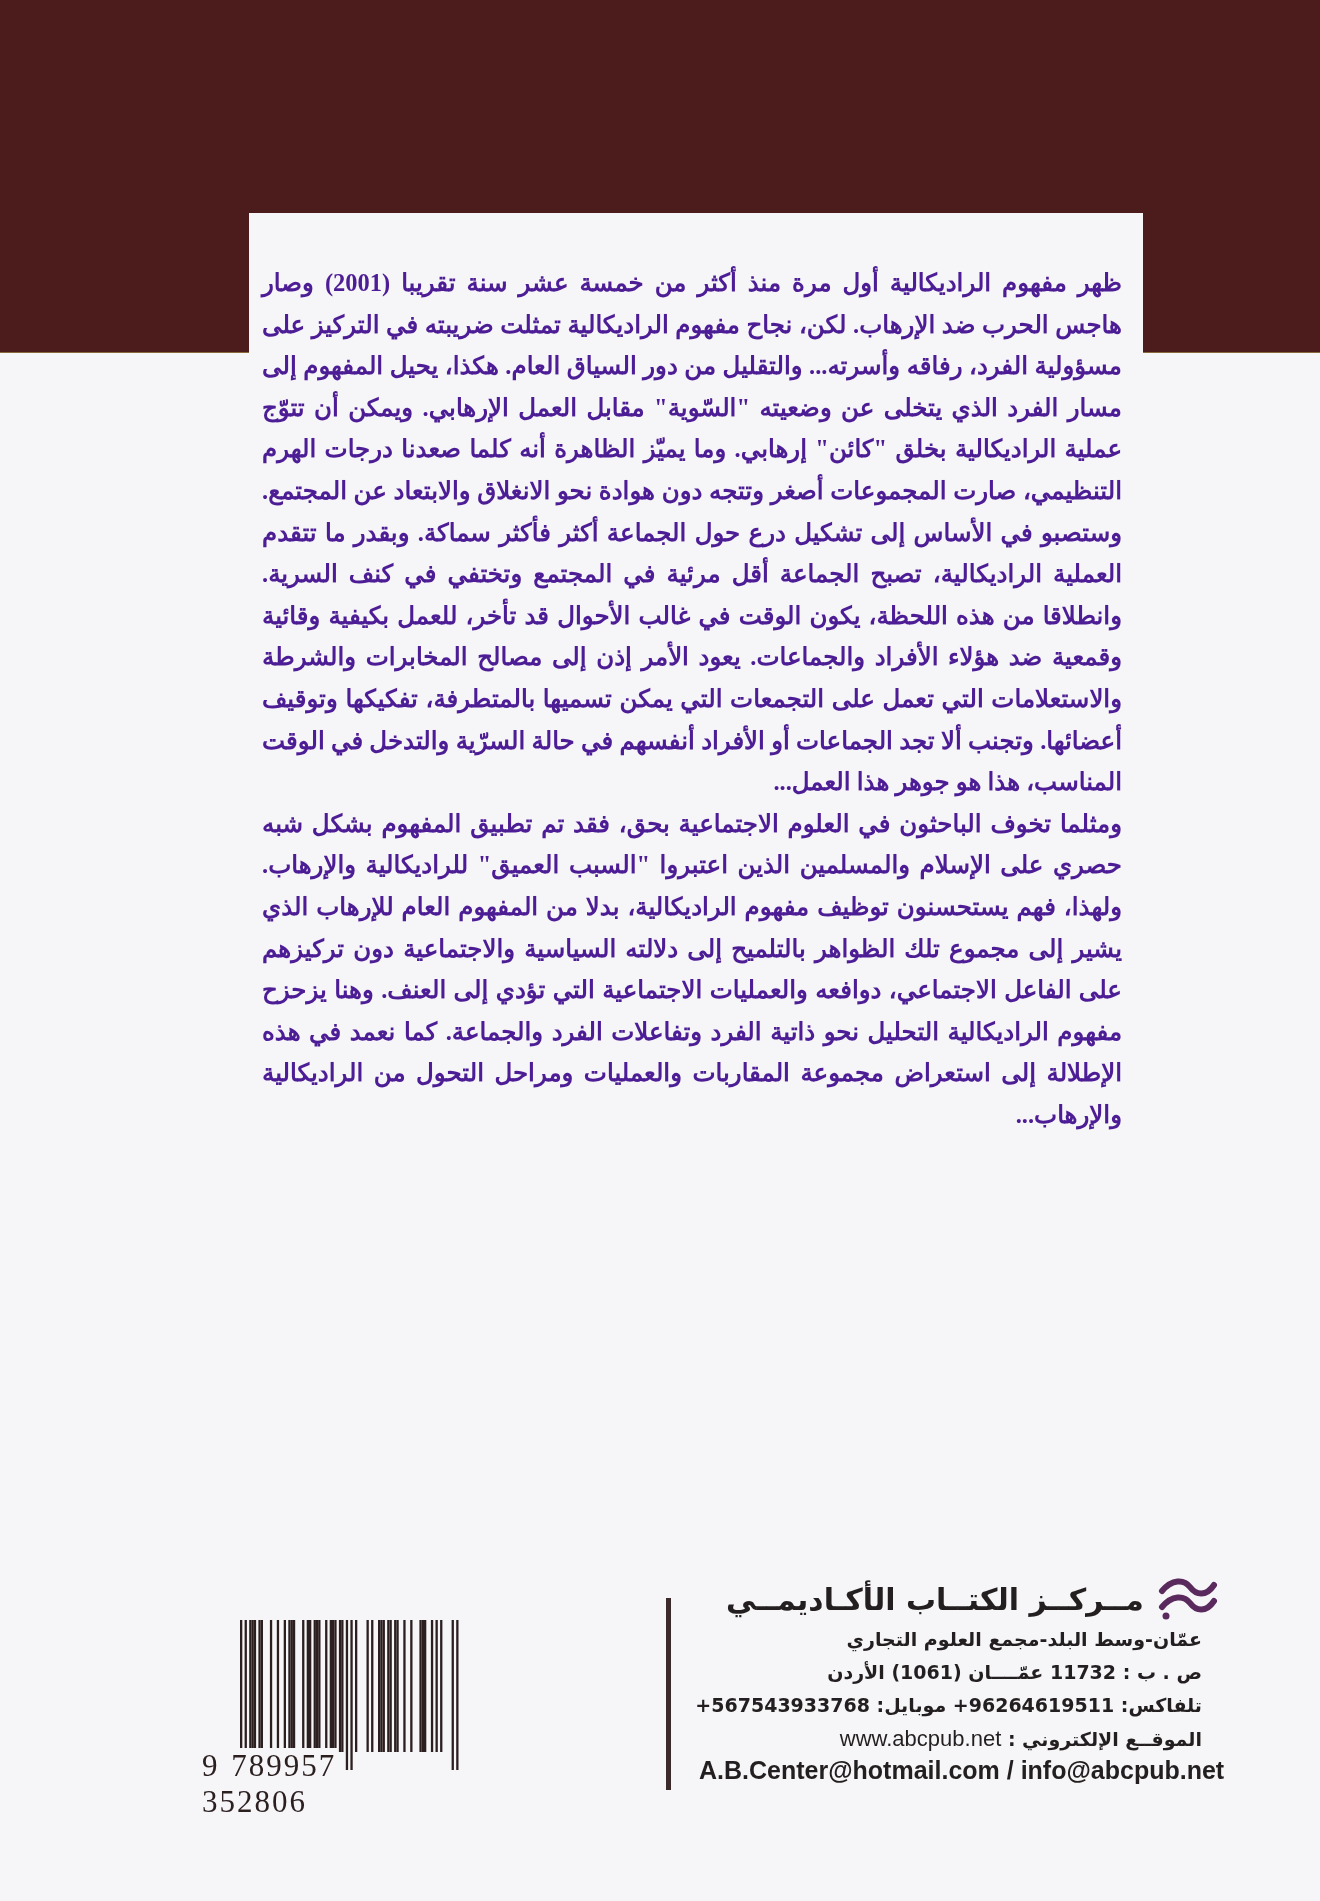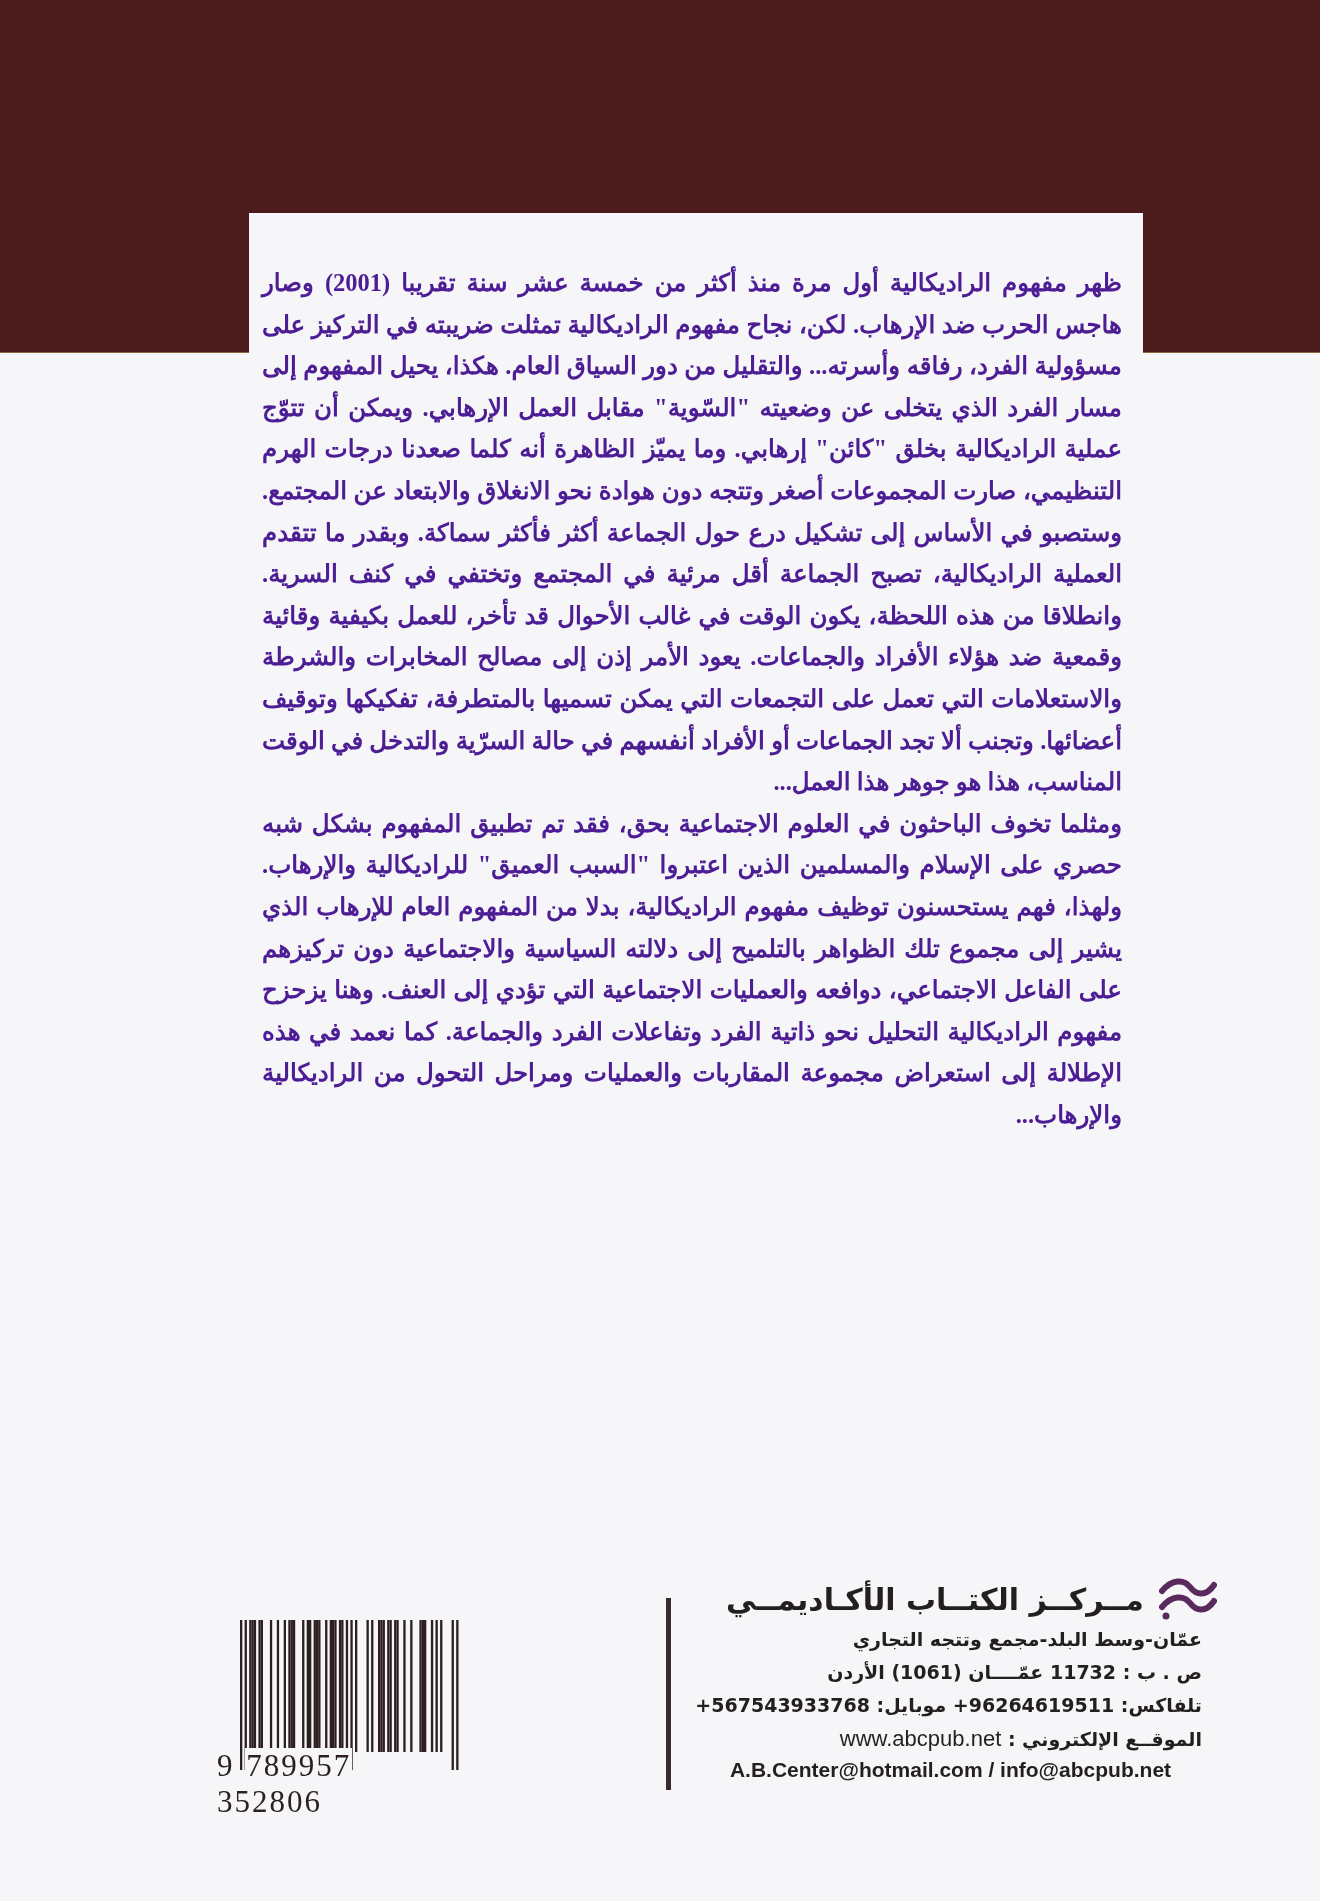--- a/index.html
+++ b/index.html
@@ -40,34 +40,34 @@
     letter-spacing:1px; color:#231f20;
   }
   .pub-logo { width:66px; height:48px; }
   .pub-line {
     font-family:"DejaVu Sans", sans-serif; font-weight:bold;
     font-size:19px; line-height:33px; padding-right:72px; white-space:nowrap;
   }
   .pub-web { font-family:"Liberation Sans", sans-serif; font-size:22px; font-weight:normal; }
   .pub-emails {
     direction:ltr; text-align:center; padding-right:72px;
-    font-family:"Liberation Sans", sans-serif; font-weight:bold; font-size:21px; line-height:28px;
+    font-family:"Liberation Sans", sans-serif; font-weight:bold; font-size:25px; line-height:28px;
     white-space:nowrap;
     margin-left:27px;
   }
   .divider {
     position:absolute; left:666px; top:1598px; width:5px; height:192px;
     background:#3a2a2b;
   }
   .barcode-wrap {
     position:absolute; left:232px; top:1620px; width:230px; height:160px;
   }
   .barcode-wrap svg { display:block; }
   .isbn {
-    position:absolute; left:216px; top:1748px; width:250px;
+    position:absolute; left:201px; top:1748px; width:250px;
     font-family:"Liberation Serif", serif; font-size:31px; letter-spacing:2px;
     color:#2b1f20; background:transparent;
   }
   .isbn span { background:#f6f5f7; padding:0 1px; }
 </style>
 </head>
 <body>
 
 <div class="band-top"></div>
 <div class="band-left"></div>
@@ -82,21 +82,21 @@
 
 <div class="publisher">
   <div class="pub-head">
     <svg class="pub-logo" viewBox="0 0 66 48">
       <path d="M8 16 C 18 4, 30 4, 36 12 S 52 22, 60 10" fill="none" stroke="#5a2a5e" stroke-width="6" stroke-linecap="round"></path>
       <path d="M8 32 C 18 20, 30 20, 36 28 S 52 38, 60 26" fill="none" stroke="#5a2a5e" stroke-width="6" stroke-linecap="round"></path>
       <circle cx="12" cy="41" r="3.5" fill="#5a2a5e"></circle>
     </svg>
     <span class="pub-name">مــركــز الكتــاب الأكـاديمــي</span>
   </div>
-  <div class="pub-line">عمّان-وسط البلد-مجمع وتتجه التجاري</div>
+  <div class="pub-line">عمّان-وسط البلد-مجمع العلوم التجاري</div>
   <div class="pub-line">ص . ب : 11732 عمّــــان (1061) الأردن</div>
   <div class="pub-line">تلفاكس: 96264619511+ موبايل: 567543933768+</div>
   <div class="pub-line">
     <span>الموقــع الإلكتروني :</span>
     <span class="pub-web">www.abcpub.net</span>
   </div>
   <div class="pub-emails">A.B.Center@hotmail.com   / info@abcpub.net</div>
 </div>
 
 <div class="barcode-wrap">

